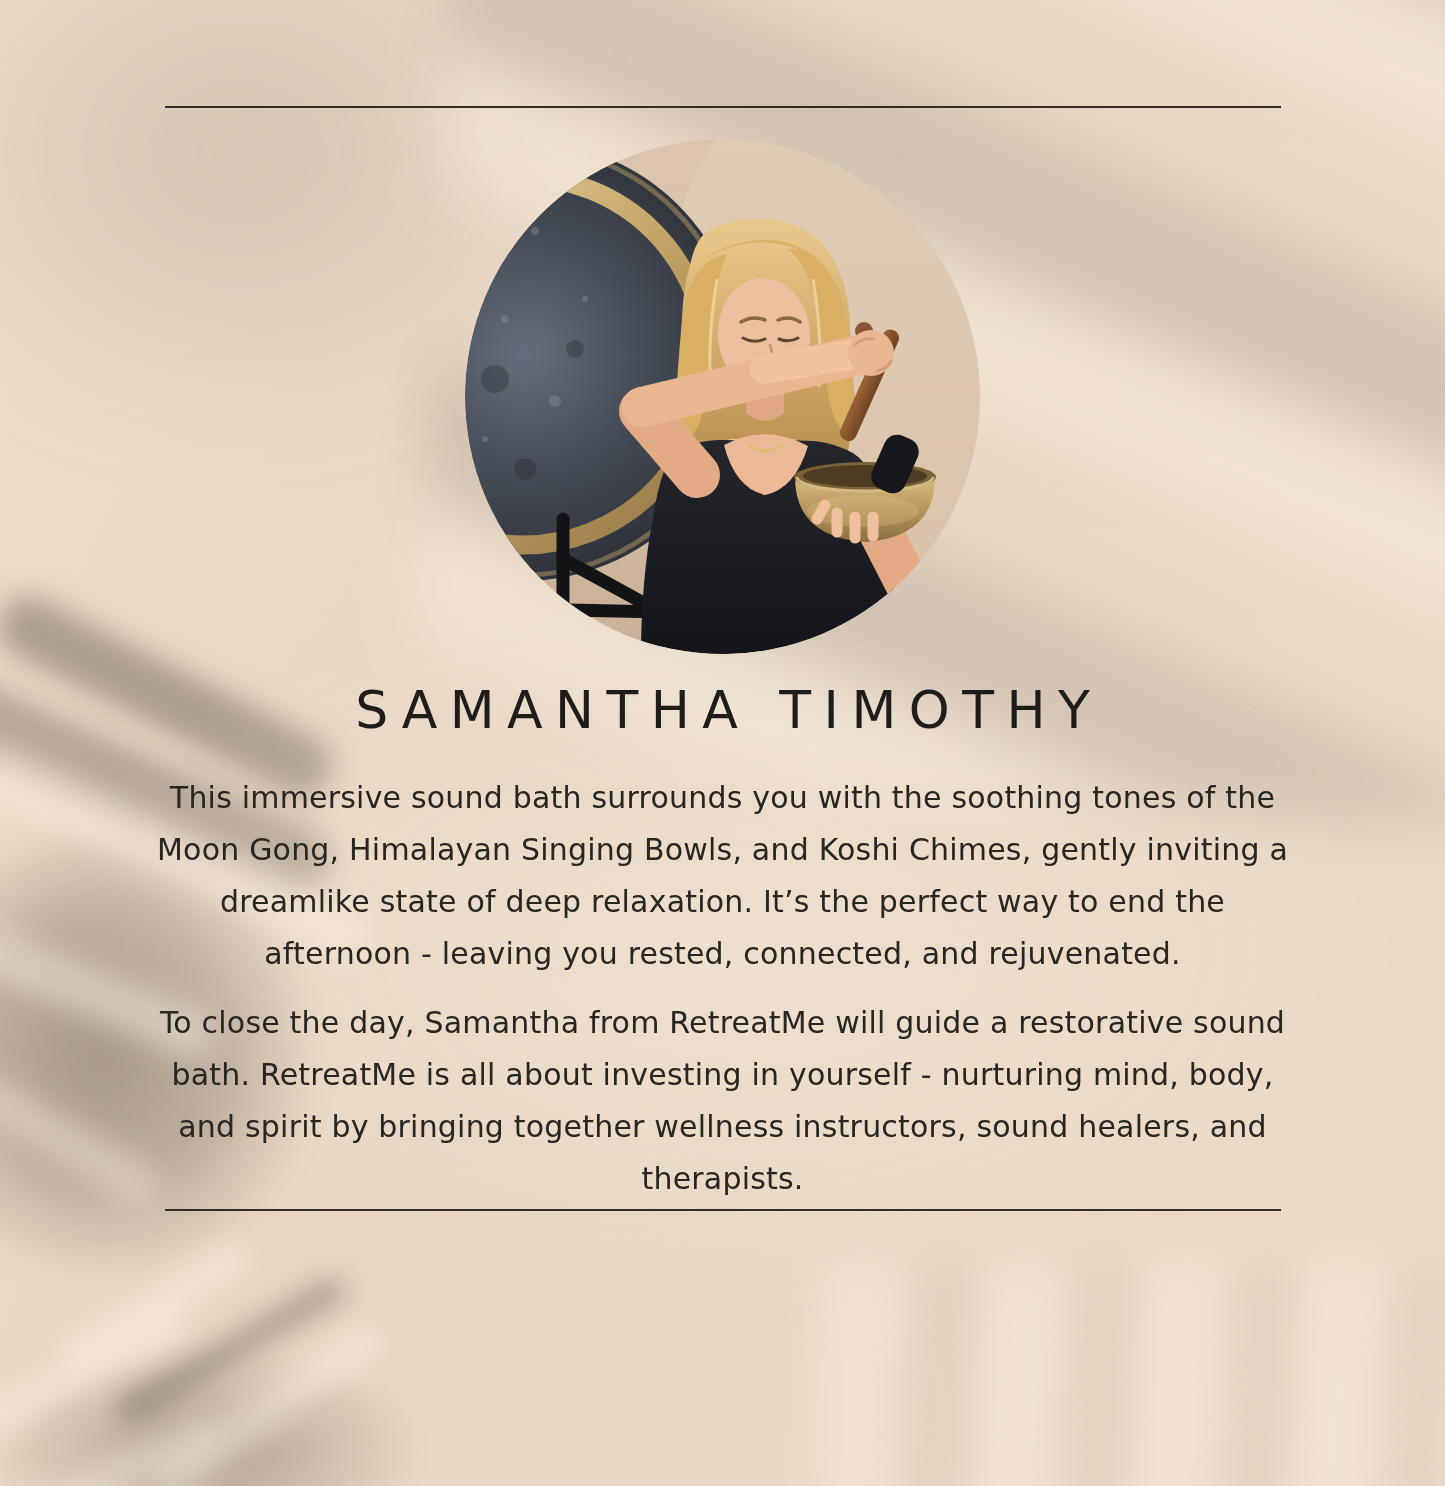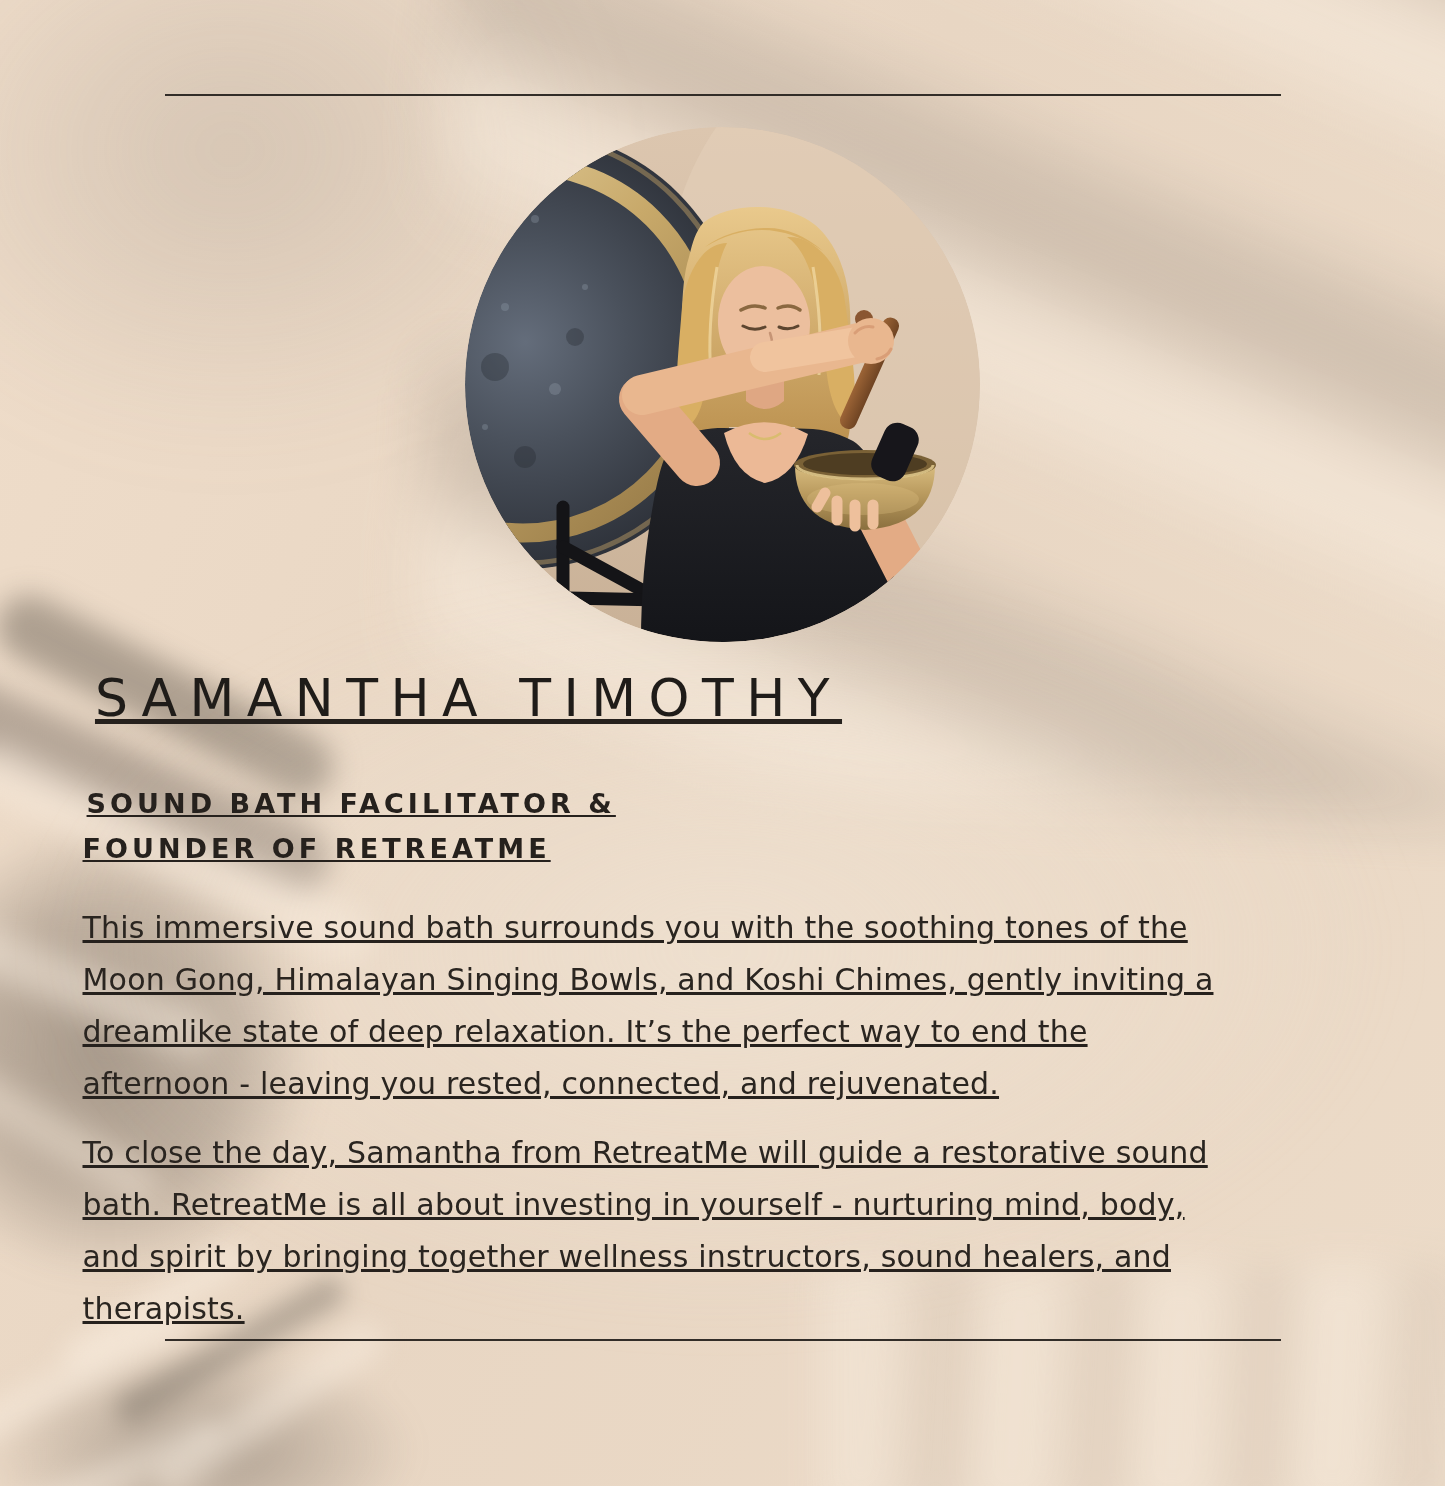--- a/index.html
+++ b/index.html
@@ -42,21 +42,21 @@
   .leaf-bottom .p1{left:140px;top:25px;width:210px;height:34px;transform:rotate(-32deg);background:rgba(247,235,221,.55);}
   .leaf-bottom .p2{left:40px;top:95px;width:250px;height:36px;transform:rotate(-28deg);background:rgba(247,235,221,.55);}
   .leaf-bottom .p3{left:225px;top:125px;width:270px;height:38px;transform:rotate(-35deg);background:rgba(247,235,221,.50);}
   .leaf-bottom .p4{left:85px;top:195px;width:235px;height:34px;transform:rotate(-25deg);background:rgba(247,235,221,.45);}
   .leaf-bottom .d1{left:190px;top:70px;width:260px;height:30px;transform:rotate(-30deg);background:rgba(100,92,83,.40);}
   .light-wash{left:50px;top:590px;width:1340px;height:720px;filter:blur(36px);
     background:radial-gradient(closest-side,rgba(243,231,216,.55),transparent);}
   .bands-br{left:820px;top:1265px;width:640px;height:250px;filter:blur(20px);opacity:.85;
     background:repeating-linear-gradient(93deg,rgba(247,236,222,.55) 0 70px,rgba(198,183,168,.25) 110px 160px);}
   
-  .content{position:relative;z-index:2;width:1280px;margin:0 auto;padding-top:94px;text-align:left;text-decoration:underline;}
+  .content{position:relative;z-index:2;width:1280px;margin:12px auto;padding-top:94px;text-align:center;}
   .rule{border:none;border-top:2.5px solid #322d28;width:1116px;margin:0 auto;}
   .photo{width:515px;height:515px;margin:31px auto 0;border-radius:50%;overflow:hidden;display:block;}
   .photo svg{display:block;width:100%;height:100%;}
   h1.name{
     margin:26px 0 0;font-weight:400;font-size:52px;line-height:61px;
     letter-spacing:.24em;text-indent:.24em;color:#1f1c19;
   }
   .role{
     margin-top:52px;font-weight:700;font-size:27px;line-height:45px;
     letter-spacing:.15em;text-indent:.15em;color:#26211d;white-space:pre-line;
@@ -245,22 +245,20 @@
             <circle cx="406" cy="214" r="23" fill="#e9b78f"></circle>
             <path d="M390 206 Q398 198 408 200" fill="none" stroke="#d99e77" stroke-width="3" stroke-linecap="round"></path>
             <path d="M412 232 Q422 230 426 222" fill="none" stroke="#d99e77" stroke-width="3" stroke-linecap="round"></path>
           </g>
         </g>
       </svg>
     </div>
 
     <h1 class="name">SAMANTHA TIMOTHY</h1>
 
-    <div class="role"><span>SOUND BATH FACILITATOR &amp;</span>
-<span>FOUNDER OF RETREATME</span></div>
 
     <p class="bio second">This immersive sound bath surrounds you with the soothing tones of the
 Moon Gong, Himalayan Singing Bowls, and Koshi Chimes, gently inviting a
 dreamlike state of deep relaxation. It’s the perfect way to end the
 afternoon - leaving you rested, connected, and rejuvenated.</p>
 
     <p class="bio first">To close the day, Samantha from RetreatMe will guide a restorative sound
 bath. RetreatMe is all about investing in yourself - nurturing mind, body,
 and spirit by bringing together wellness instructors, sound healers, and
 therapists.</p>

